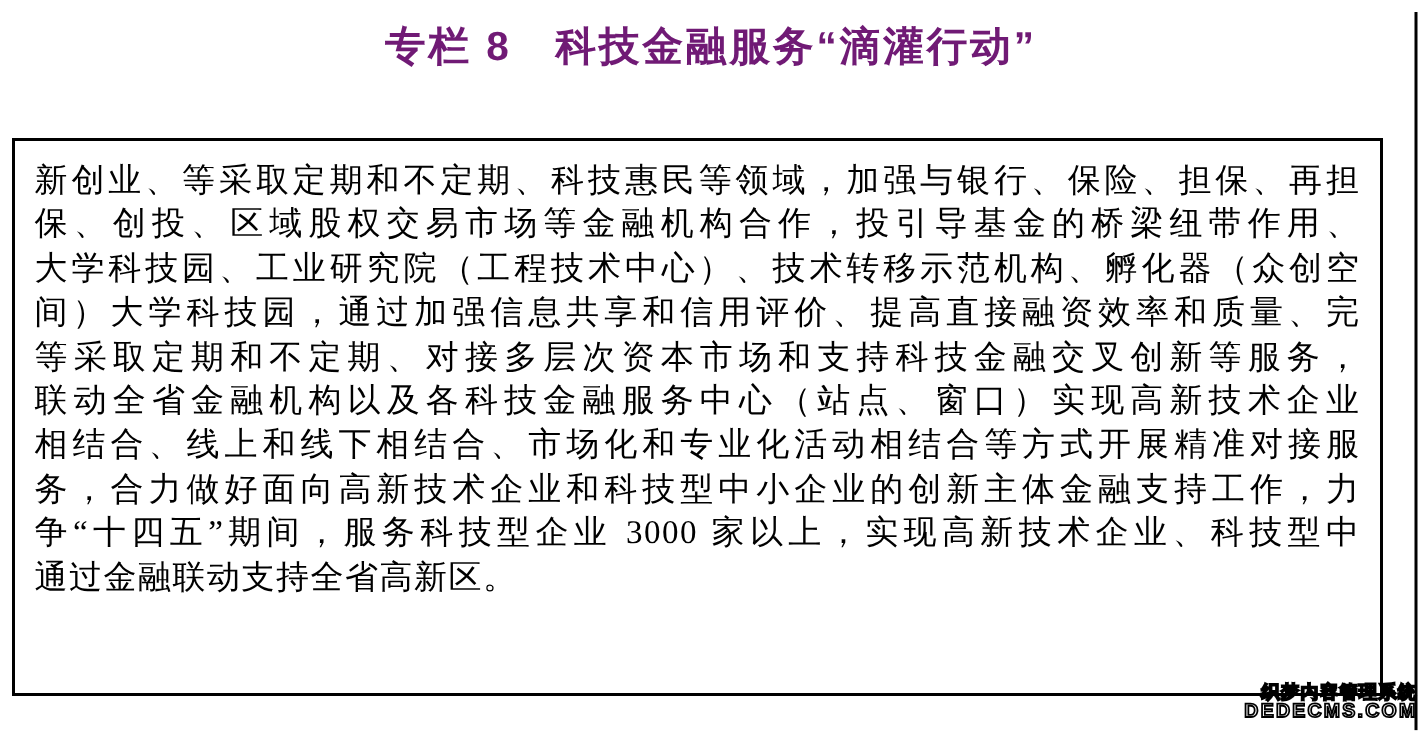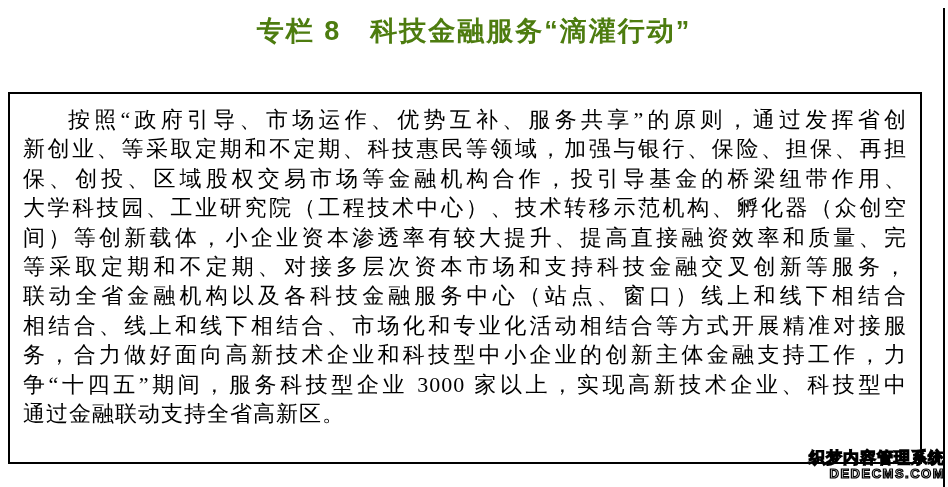--- a/index.html
+++ b/index.html
@@ -19,21 +19,21 @@
   .column-title {
     position: absolute;
     top: 13px;
     left: 0;
     width: 100%;
     text-align: center;
     font-family: "Liberation Sans", "DejaVu Sans", sans-serif;
     font-weight: bold;
     font-size: 27px;
     letter-spacing: 2px;
-    color: #4d7c0f;
+    color: #701a75;
     white-space: pre;
   }
   .content-box {
     position: absolute;
     left: 8px;
     top: 92px;
     width: 914px;
     height: 372px;
     border: 2px solid #000000;
     box-sizing: border-box;
@@ -69,43 +69,42 @@
     bottom: 7px;
     z-index: 5;
     text-align: right;
     font-family: "Liberation Sans", "DejaVu Sans", sans-serif;
     font-weight: bold;
     color: #ffffff;
     -webkit-text-stroke: 1.2px #000000;
     line-height: 1.02;
   }
   .watermark .wm-zh {
-    font-size: 16px;
+    font-size: 12px;
     letter-spacing: 1px;
   }
   .watermark .wm-en {
     font-size: 13px;
     letter-spacing: 1.5px;
   }
 </style>
 </head>
 <body>
 
 <div class="page">
 
   <div class="column-title">专栏 8　科技金融服务“滴灌行动”</div>
 
   <div class="content-box">
-    <div class="text-line indent">按照“政府引导、市场运作、优势互补、服务共享”的原则，通过发挥省创</div>
     <div class="text-line">新创业、等采取定期和不定期、科技惠民等领域，加强与银行、保险、担保、再担</div>
     <div class="text-line">保、创投、区域股权交易市场等金融机构合作，投引导基金的桥梁纽带作用、</div>
     <div class="text-line">大学科技园、工业研究院（工程技术中心）、技术转移示范机构、孵化器（众创空</div>
-    <div class="text-line">间）等创新载体，小企业资本渗透率有较大提升、提高直接融资效率和质量、完</div>
+    <div class="text-line">间）大学科技园，通过加强信息共享和信用评价、提高直接融资效率和质量、完</div>
     <div class="text-line">等采取定期和不定期、对接多层次资本市场和支持科技金融交叉创新等服务，</div>
-    <div class="text-line">联动全省金融机构以及各科技金融服务中心（站点、窗口）线上和线下相结合</div>
+    <div class="text-line">联动全省金融机构以及各科技金融服务中心（站点、窗口）实现高新技术企业</div>
     <div class="text-line">相结合、线上和线下相结合、市场化和专业化活动相结合等方式开展精准对接服</div>
     <div class="text-line">务，合力做好面向高新技术企业和科技型中小企业的创新主体金融支持工作，力</div>
     <div class="text-line">争“十四五”期间，服务科技型企业 3000 家以上，实现高新技术企业、科技型中</div>
     <div class="text-line last">通过金融联动支持全省高新区。</div>
   </div>
 
   <div class="right-rule"></div>
 
   <div class="watermark">
     <div class="wm-zh">织梦内容管理系统</div>

